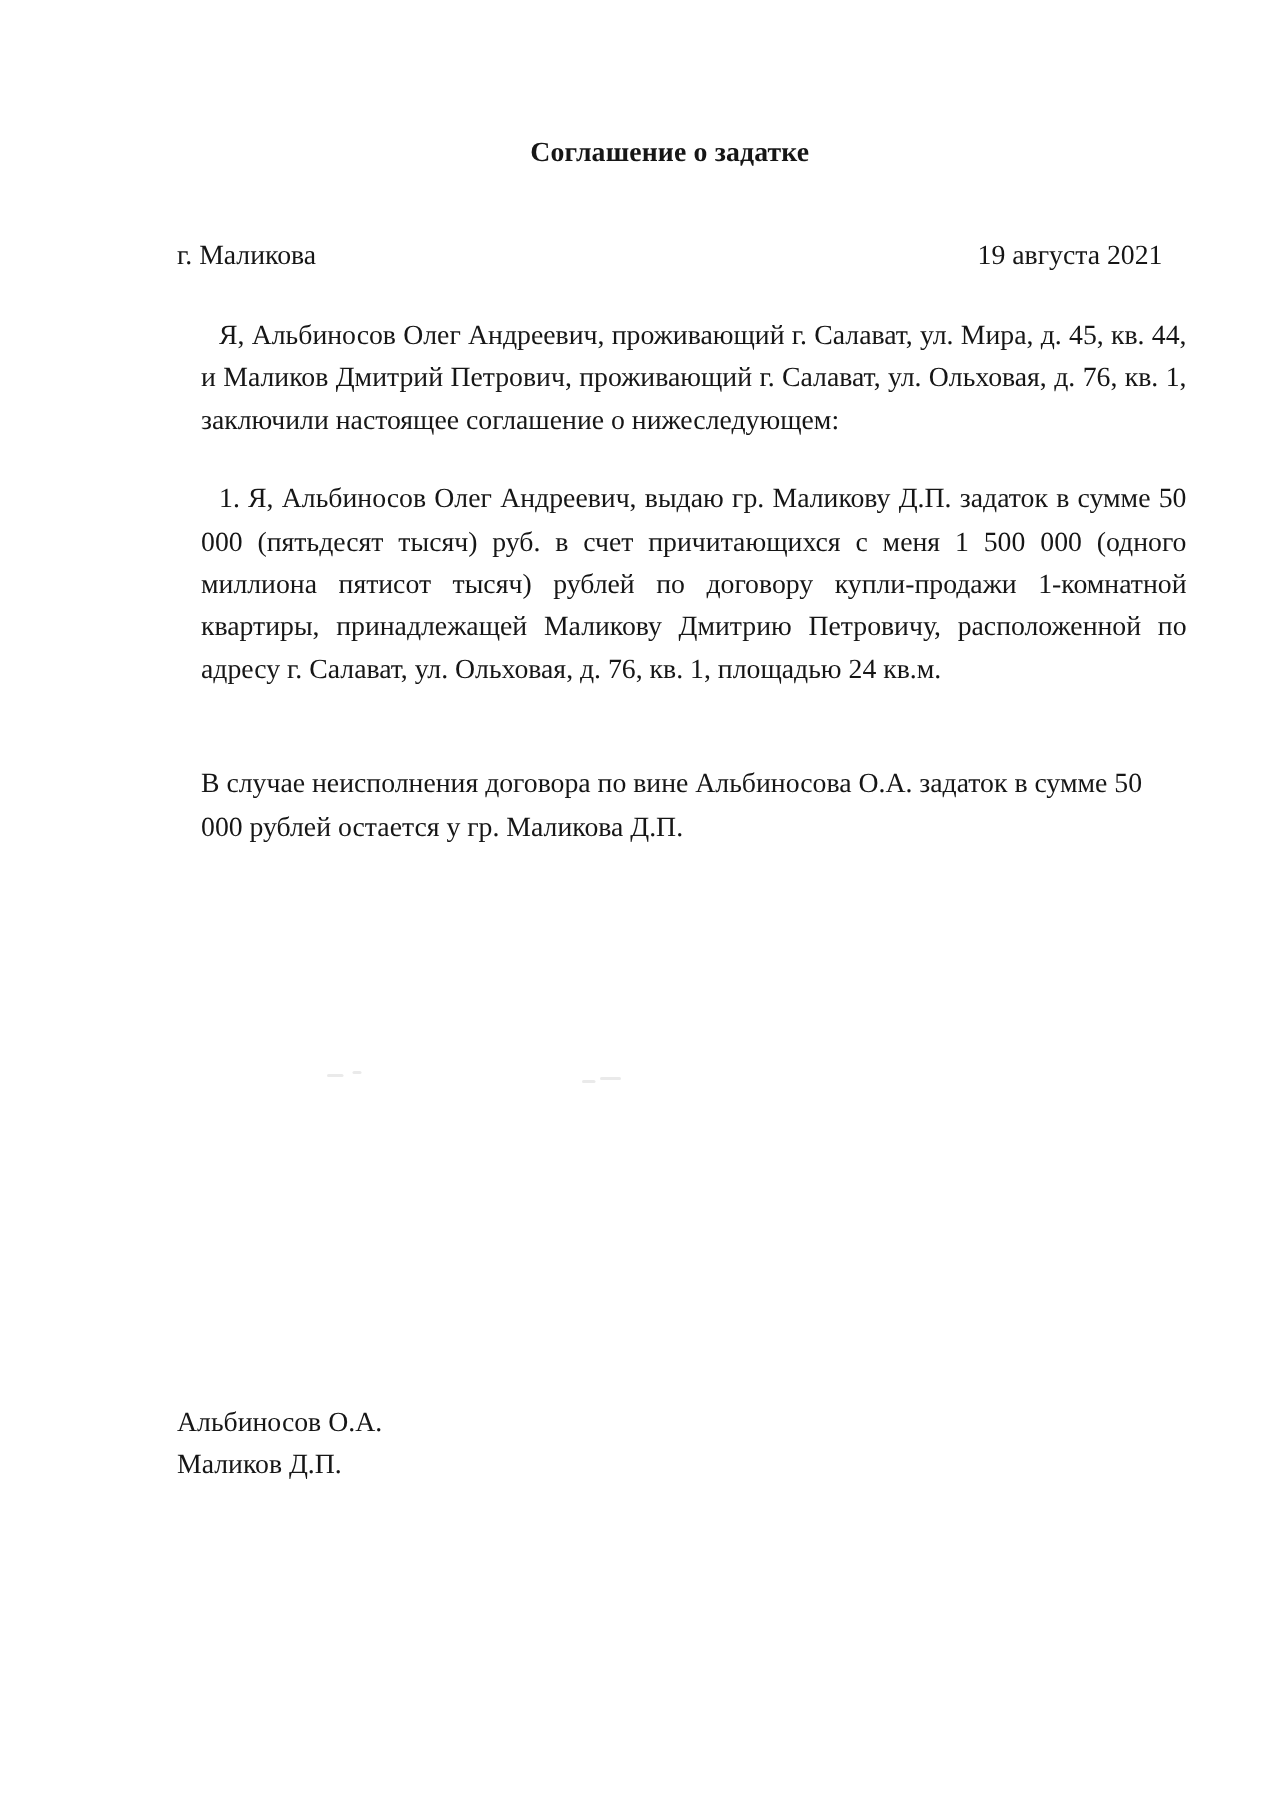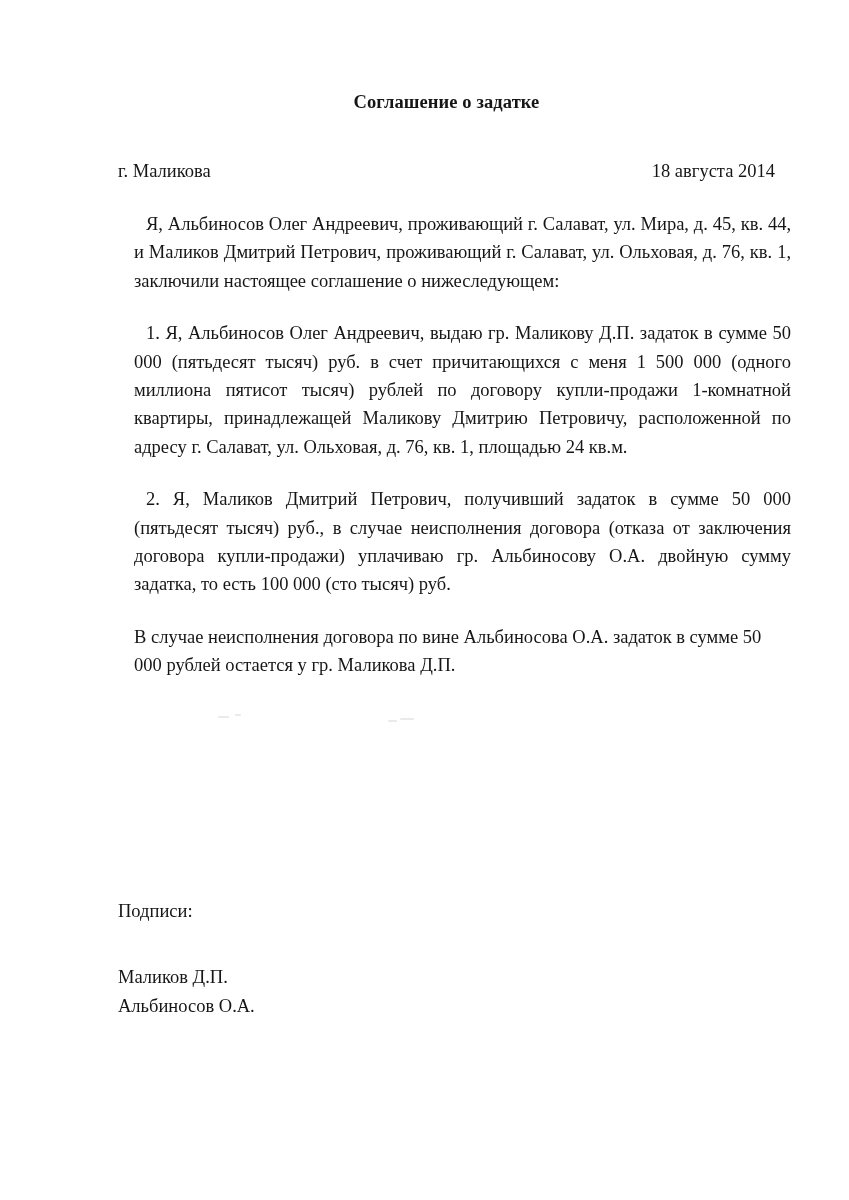--- a/index.html
+++ b/index.html
@@ -124,49 +124,47 @@
 <body>
 
 <div class="page">
 
   <div class="content">
 
     <h1 class="doc-title">Соглашение о задатке</h1>
 
     <div class="meta-row">
       <span class="meta-place">г. Маликова</span>
-      <span class="meta-date">18 августа 2014</span>
+      <span class="meta-date">19 августа 2021</span>
     </div>
 
     <div class="body-block">
 
       <p class="para indent">Я, Альбиносов Олег Андреевич, проживающий г. Салават, ул. Мира, д. 45, кв. 44, и Маликов Дмитрий Петрович, проживающий г. Салават, ул. Ольховая, д. 76, кв. 1, заключили настоящее соглашение о нижеследующем:</p>
 
       <div class="gap-intro"></div>
 
       <p class="para indent">1. Я, Альбиносов Олег Андреевич, выдаю гр. Маликову Д.П. задаток в сумме 50 000 (пятьдесят тысяч) руб. в счет причитающихся с меня 1 500 000 (одного миллиона пятисот тысяч) рублей по договору купли-продажи 1-комнатной квартиры, принадлежащей Маликову Дмитрию Петровичу, расположенной по адресу г. Салават, ул. Ольховая, д. 76, кв. 1, площадью 24 кв.м.</p>
 
       <div class="gap-clause"></div>
 
-      <p class="para indent">2. Я, Маликов Дмитрий Петрович, получивший задаток в сумме 50 000 (пятьдесят тысяч) руб., в случае неисполнения договора (отказа от заключения договора купли-продажи) уплачиваю гр. Альбиносову О.А. двойную сумму задатка, то есть 100 000 (сто тысяч) руб.</p>
 
       <div class="gap-closing"></div>
 
       <p class="para flush">В случае неисполнения договора по вине Альбиносова О.А. задаток в сумме 50 000 рублей остается у гр. Маликова Д.П.</p>
 
     </div>
 
   </div>
 
   <div class="smudge smudge-a"></div>
   <div class="smudge smudge-b"></div>
   <div class="smudge smudge-c"></div>
   <div class="smudge smudge-d"></div>
 
   <div class="signatures">
-    <p class="sig-heading">Подписи:</p>
     <p class="sig-names">
+      <span class="sig-name">Альбиносов О.А.</span>
       <span class="sig-name">Маликов Д.П.</span>
-      <span class="sig-name">Альбиносов О.А.</span>
     </p>
   </div>
 
 </div>
 
 </body></html>

